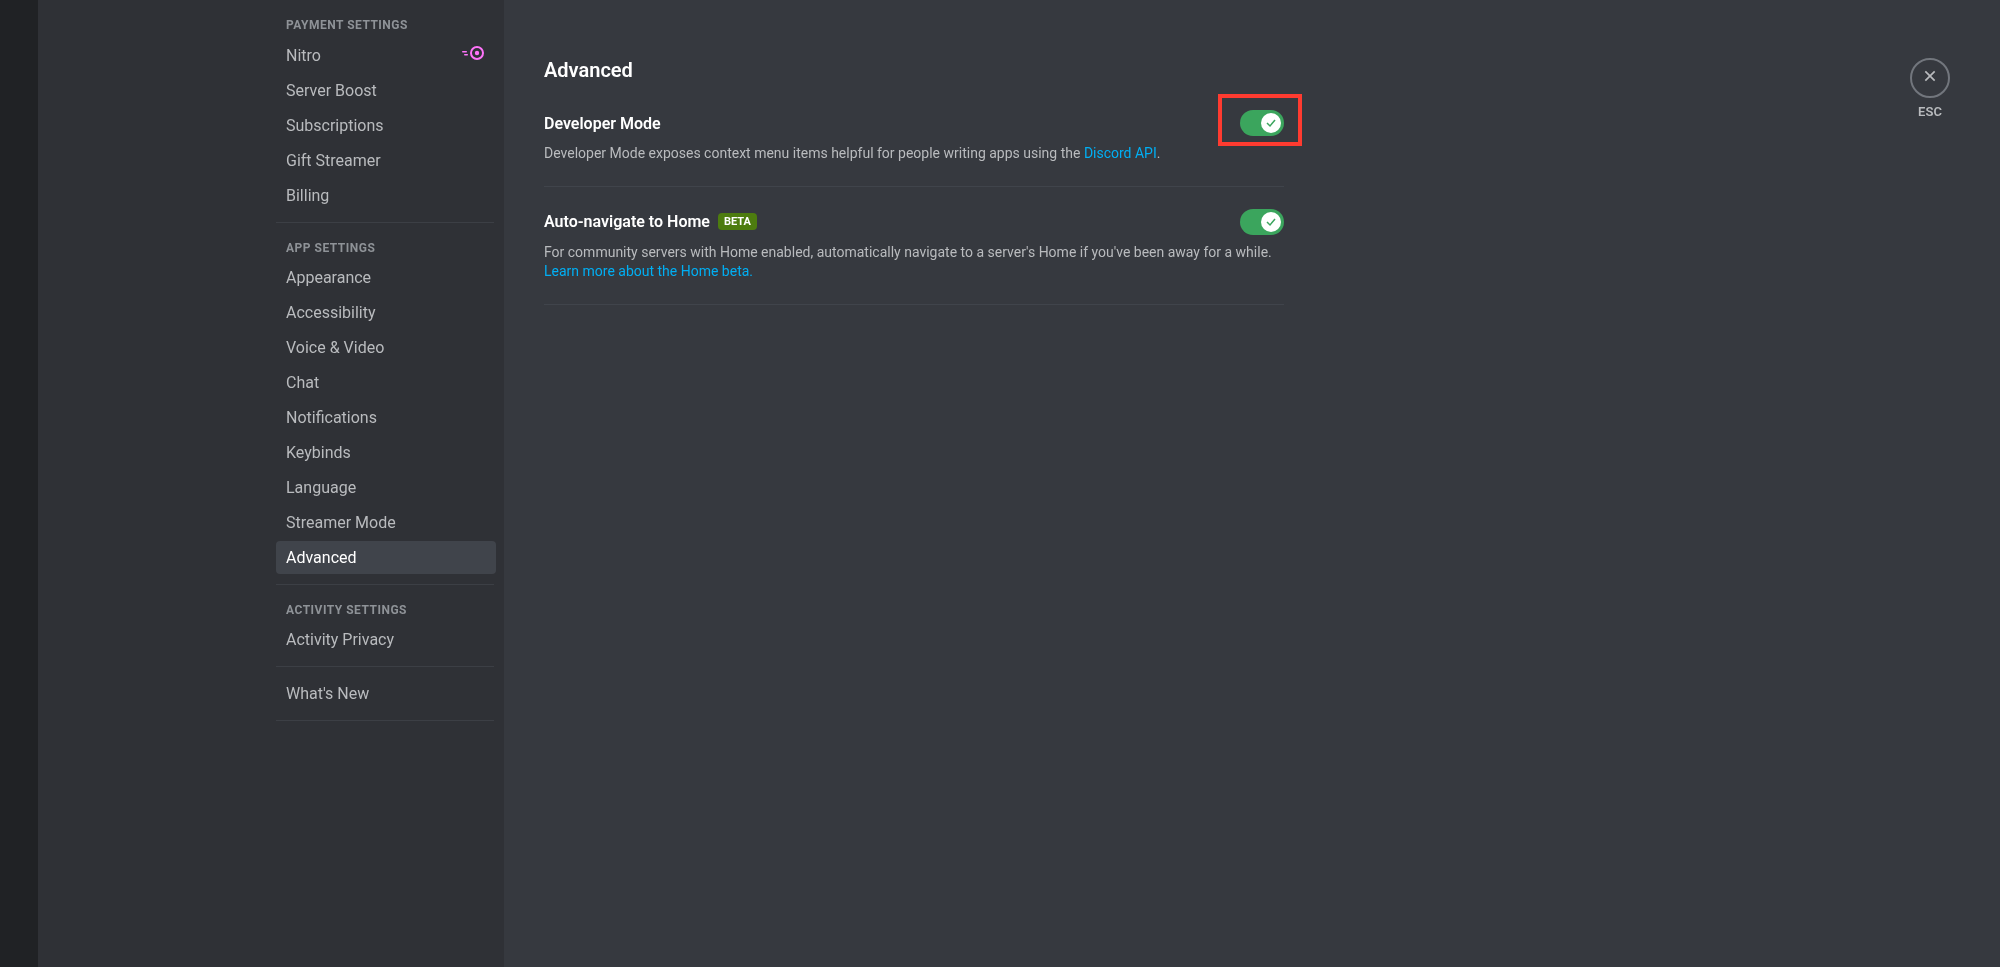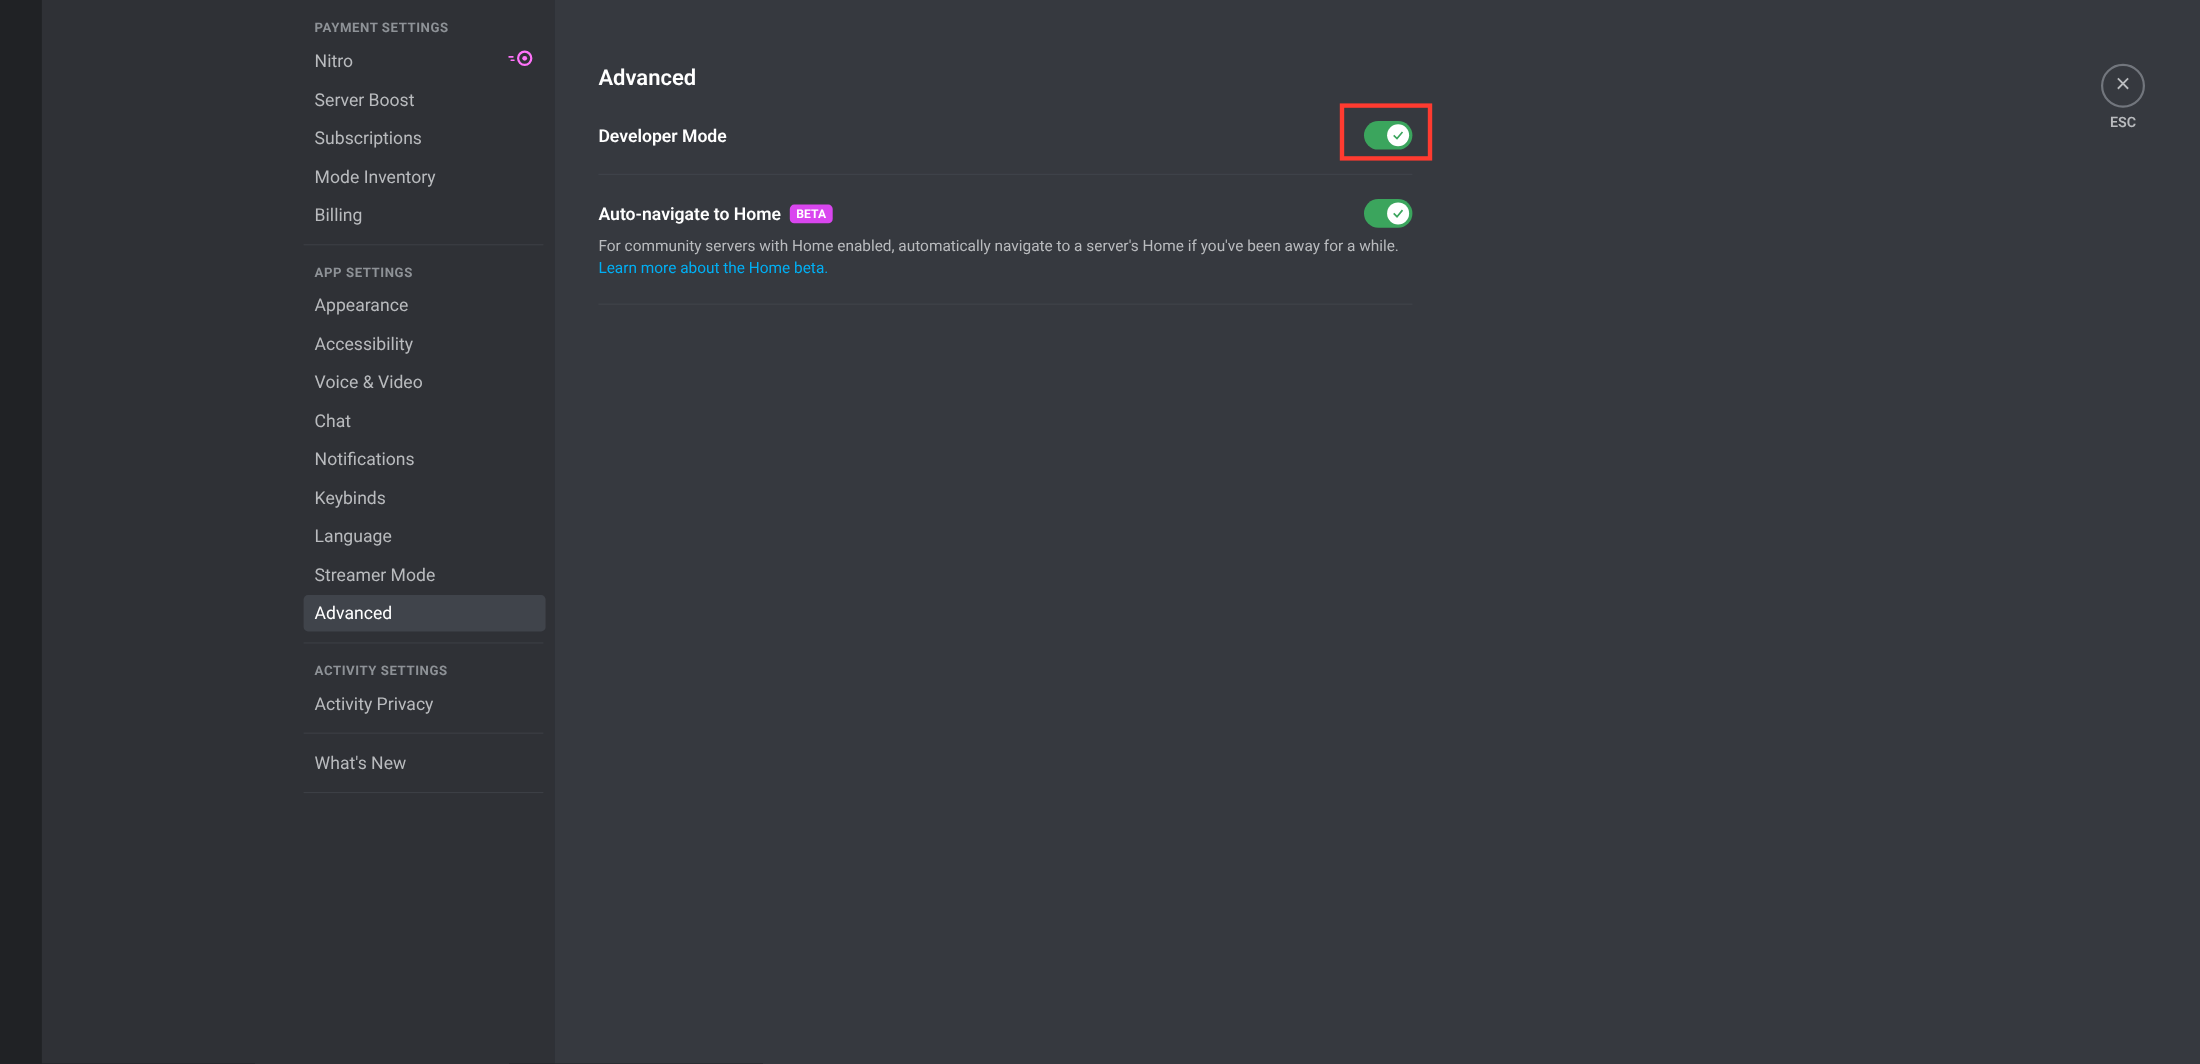--- a/index.html
+++ b/index.html
@@ -113,21 +113,21 @@
     text-decoration: none;
   }
 
   .section-divider {
     height: 1px;
     background: #40444b;
     margin: 22px 0;
   }
 
   .beta-badge {
-    background: #d946ef;
+    background: #4d7c0f;
     color: #ffffff;
     font-size: 11px;
     font-weight: 700;
     text-transform: uppercase;
     padding: 2px 6px;
     border-radius: 4px;
   }
 
   
   .toggle {
@@ -224,21 +224,21 @@
               </g>
             </svg></span>
         </div>
         <div class="item">
           <span>Server Boost</span>
         </div>
         <div class="item">
           <span>Subscriptions</span>
         </div>
         <div class="item">
-          <span>Mode Inventory</span>
+          <span>Gift Streamer</span>
         </div>
         <div class="item">
           <span>Billing</span>
         </div>
         <div class="divider"></div>
         <div class="category-header">APP SETTINGS</div>
         <div class="item">
           <span>Appearance</span>
         </div>
         <div class="item">
@@ -288,20 +288,23 @@
           <div class="highlight-box"></div>
           <div class="toggle">
             <div class="knob">
               <svg viewBox="0 0 24 24">
                   <path d="M4 12 L10 18 L20 6"></path>
                 </svg>
             </div>
           </div>
         </div>
       </div>
+      <div class="setting-desc">
+        <span>Developer Mode exposes context menu items helpful for people writing apps using the </span><a href="#" class="link">Discord API</a><span>.</span>
+      </div>
 
       <div class="section-divider"></div>
 
       <div class="setting-row">
         <div class="setting-title">
           <span>Auto-navigate to Home</span>
           <span class="beta-badge">BETA</span>
         </div>
         <div class="toggle">
           <div class="knob">

